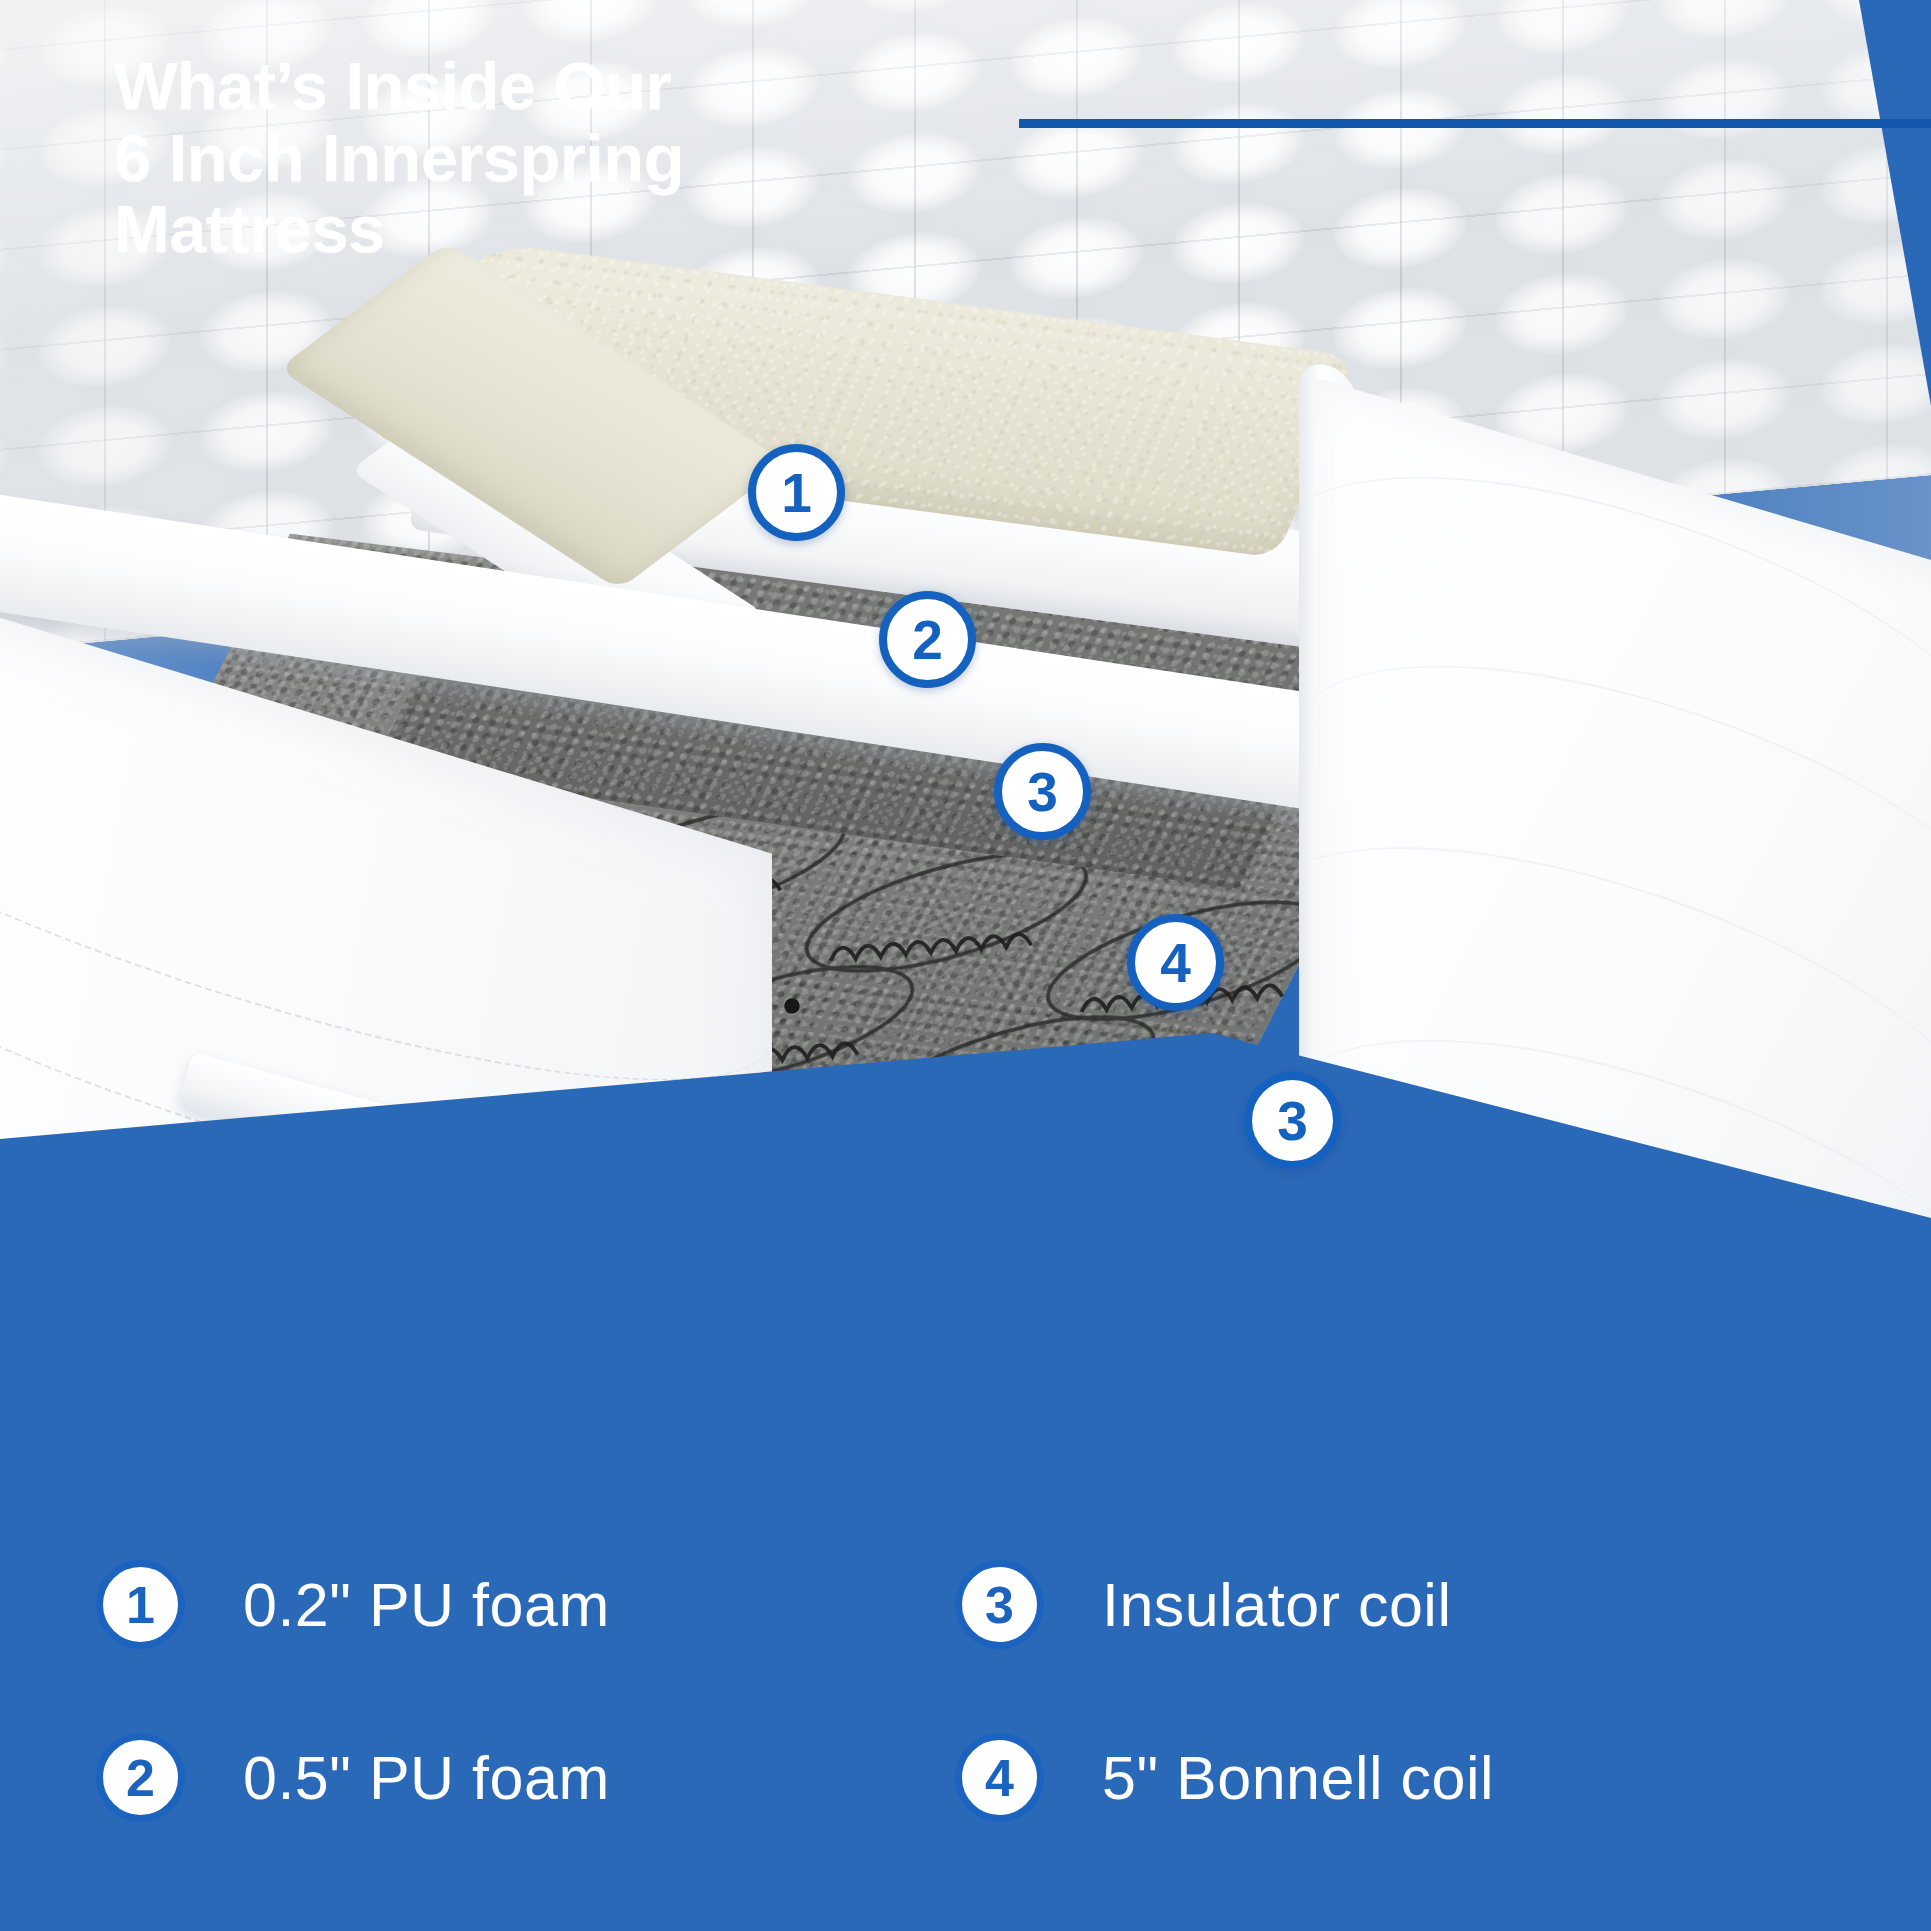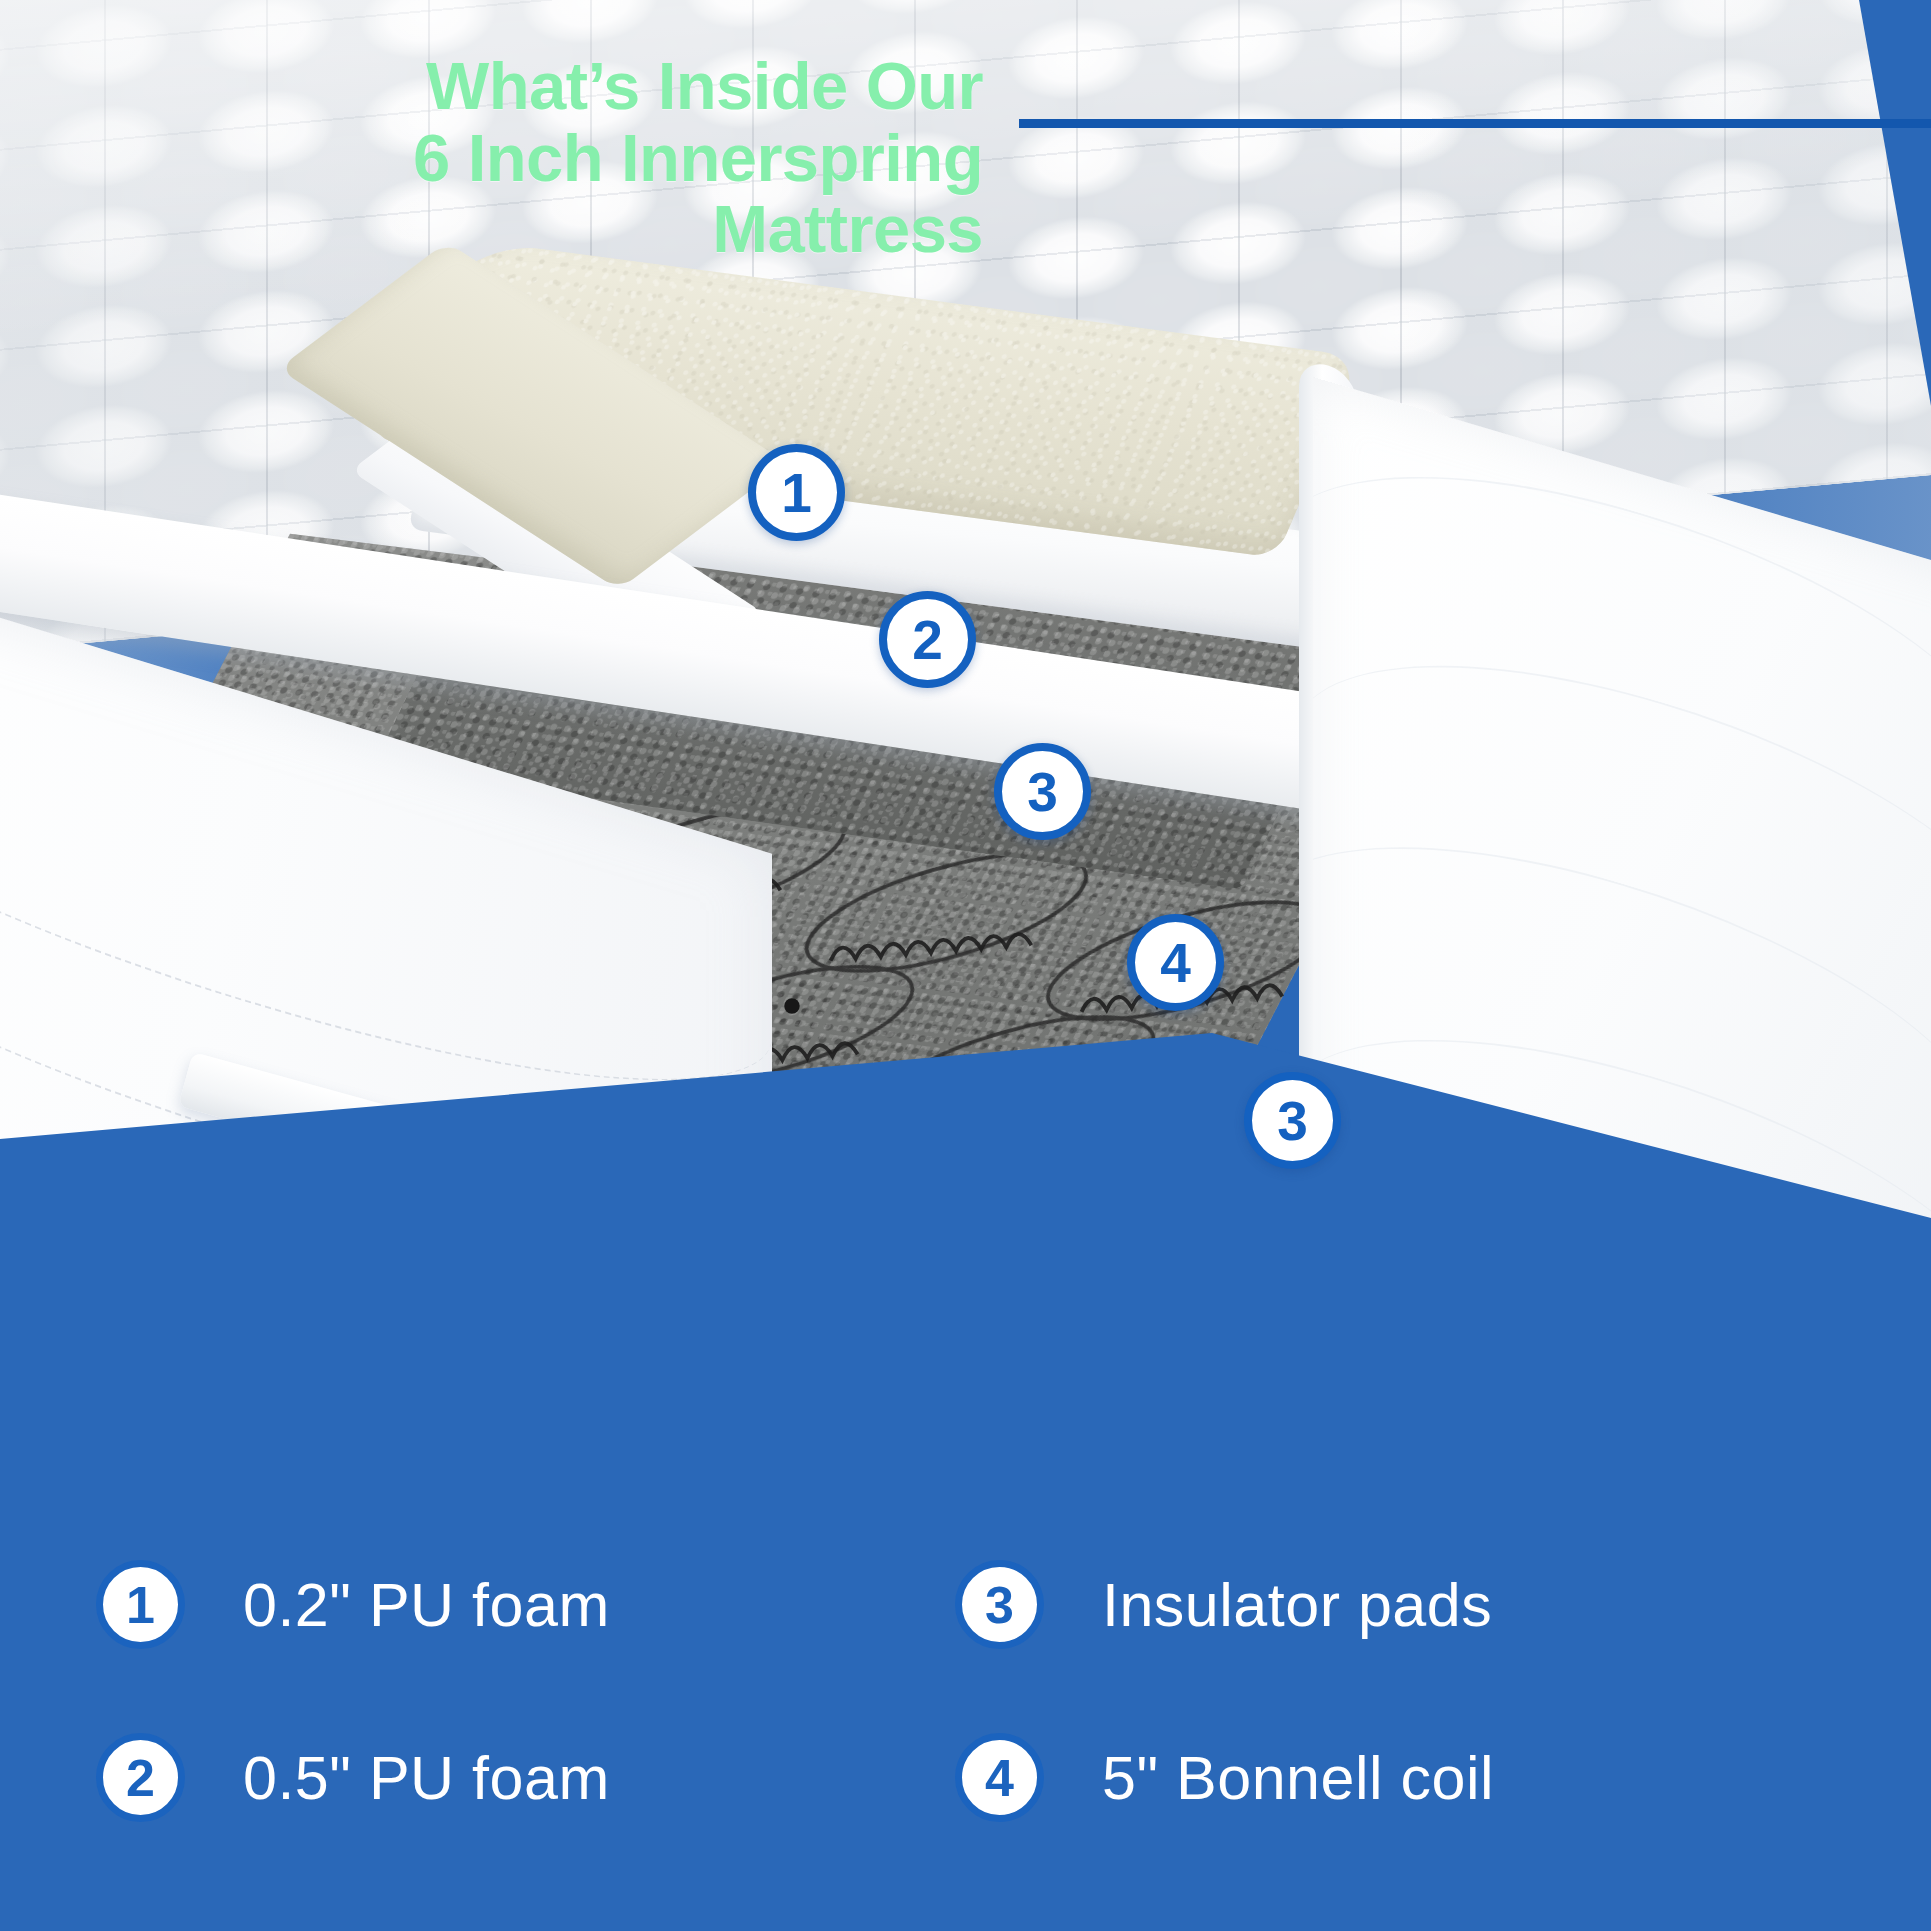--- a/index.html
+++ b/index.html
@@ -195,26 +195,25 @@
   }
   .blue-wedge-right {
     position:absolute; left:0; top:0; width:1931px; height:1352px;
     background:#2A68B8;
     clip-path:polygon(1859px 0, 1931px 0, 1931px 406px);
   }
 
   
   .title {
     position:absolute; left:114px; top:50px; width:869px;
-    color:#86efac;
+    color:#ffffff;
     font-size:67px; line-height:1.07; font-weight:bold;
     letter-spacing:-0.6px;
     white-space:pre-line;
     text-shadow:0 1px 0 rgba(255,255,255,.5);
-    text-align:right;
   }
   .title-rule {
     position:absolute; left:1019px; top:119px; width:912px; height:8.7px;
     background:#1357AE;
   }
 
   
   .callout {
     position:absolute; width:97px; height:97px; border-radius:50%;
     background:#ffffff;
@@ -339,21 +338,21 @@
       <div class="legend-label">0.2" PU foam</div>
     </div>
 
     <div class="legend-item" style="left:96px; top:381px;">
       <div class="legend-badge">2</div>
       <div class="legend-label">0.5" PU foam</div>
     </div>
 
     <div class="legend-item" style="left:955px; top:208px;">
       <div class="legend-badge">3</div>
-      <div class="legend-label">Insulator pads</div>
+      <div class="legend-label">Insulator coil</div>
     </div>
 
     <div class="legend-item" style="left:955px; top:381px;">
       <div class="legend-badge">4</div>
       <div class="legend-label">5" Bonnell coil</div>
     </div>
 
   </div>
 
 </div>

